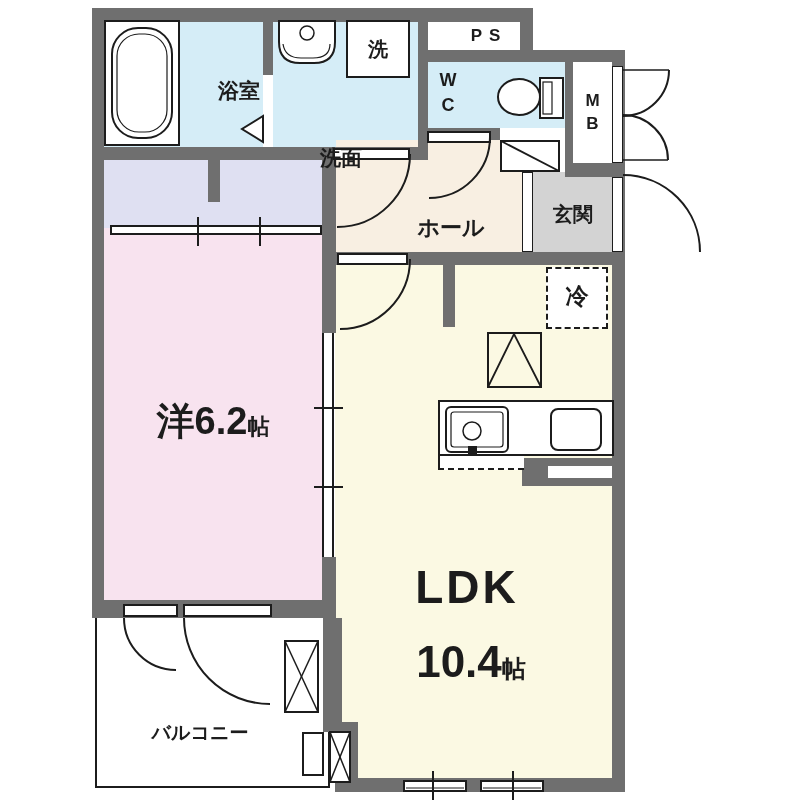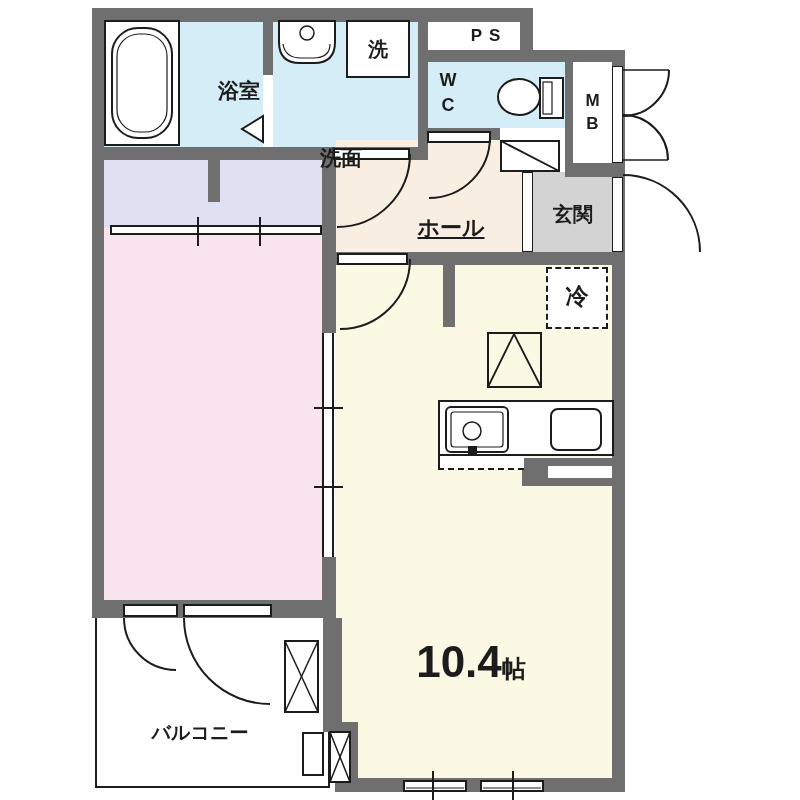--- a/index.html
+++ b/index.html
@@ -127,20 +127,24 @@
   <div class="label" style="left:428px;top:26px;width:115px;font-size:17px;letter-spacing:7px;text-indent:7px;">PS</div>
   <div class="label" style="left:429px;top:68px;width:38px;font-size:18px;line-height:25px;">
     <span>W</span><br>
     <span>C</span>
   </div>
   <div class="label" style="left:573px;top:89px;width:39px;font-size:17px;line-height:23px;">
     <span>M</span><br>
     <span>B</span>
   </div>
   <div class="label" style="left:533px;top:202px;width:80px;font-size:20px;">玄関</div>
-  <div class="label" style="left:386px;top:215px;width:130px;font-size:22px;text-decoration:underline;">ホール</div>
+  <div class="label" style="left:386px;top:215px;width:130px;font-size:22px;">ホール</div>
+  <div class="label" style="left:94px;top:399px;width:238px;font-size:38px;">
+    <span>洋6.2</span><span style="font-size:22px;">帖</span>
+  </div>
   <div class="label" style="left:546px;top:283px;width:62px;font-size:23px;">冷</div>
+  <div class="label" style="left:367px;top:560px;width:200px;font-size:46px;letter-spacing:3px;">LDK</div>
   <div class="label" style="left:351px;top:636px;width:240px;font-size:44px;">
     <span>10.4</span><span style="font-size:24px;">帖</span>
   </div>
   <div class="label" style="left:100px;top:722px;width:200px;font-size:19px;">バルコニー</div>
 
 </div>
 
 </body></html>

